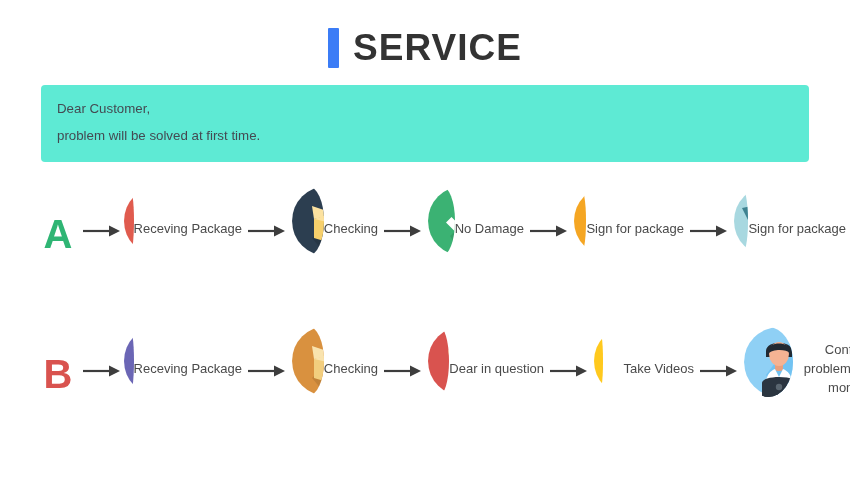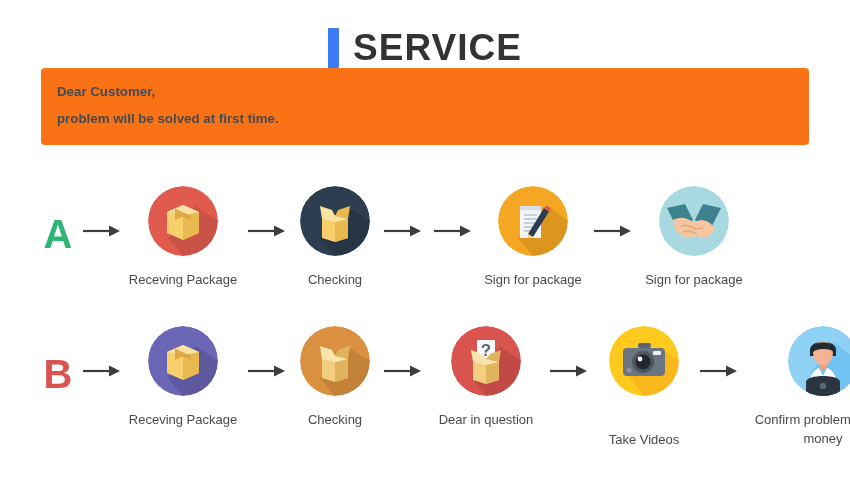--- a/index.html
+++ b/index.html
@@ -20,23 +20,23 @@
   .title-bar{
     width:11px;height:40px;background:#3B7CF6;margin-right:14px;border-radius:1px;
   }
   .title-text{
     font-size:37px;font-weight:bold;letter-spacing:1px;color:#333333;
     line-height:40px;
   }
 
   
   .notice{
-    position:absolute;left:41px;top:68px;width:768px;
-    background:#f97316;border-radius:4px;
-    padding:14px 16px 16px 16px;box-sizing:border-box;font-weight:bold;
+    position:absolute;left:41px;top:85px;width:768px;
+    background:#5eead4;border-radius:4px;
+    padding:14px 16px 16px 16px;box-sizing:border-box;
   }
   .notice p{margin:0 0 7px 0;font-size:13.3px;line-height:20px;color:#444a52;}
   .notice p:last-child{margin-bottom:0;}
 
   
   .rows{position:absolute;left:0;top:186px;width:850px;}
   .row{display:flex;align-items:flex-start;height:140px;padding-left:36px;box-sizing:border-box;}
   .row.row-b{padding-left:36px;}
 
   .rowletter{
@@ -49,21 +49,21 @@
 
   .arrow{
     flex:0 0 50px;width:50px;height:90px;
     display:flex;align-items:center;justify-content:center;
   }
   .arrow.arrow-first{flex:0 0 44px;width:44px;}
   .arrow svg{display:block;}
 
   .step{
     flex:0 0 auto;
-    display:flex;flex-direction:column;align-items:center;
+    display:flex;flex-direction:row;align-items:center;
   }
   .step-icon{
     width:70px;height:70px;border-radius:50%;
     position:relative;overflow:hidden;
   }
   .step-label{
     margin-top:14px;font-size:13px;color:#4a4a4a;text-align:center;
     line-height:19px;white-space:nowrap;
   }
   .step-label.wrap{white-space:normal;width:155px;}
@@ -139,20 +139,30 @@
         <div class="step-label">Checking</div>
       </div>
 
       <div class="arrow">
         <svg width="40" height="16" viewBox="0 0 40 16">
             <path d="M1 8 H28" stroke="#3d3d3d" stroke-width="2.2" fill="none"></path>
             <path d="M27 2.5 L38 8 L27 13.5 Z" fill="#3d3d3d"></path>
           </svg>
       </div>
 
+      <div class="step w-a3">
+        <div class="step-icon">
+          <svg class="icon-svg" viewBox="0 0 70 70">
+            <circle cx="35" cy="35" r="35" fill="#3BB273"></circle>
+            <path d="M35 70 A35 35 0 0 0 70 35 L52 21 L22 50 Z" fill="#000" opacity="0.10"></path>
+            <path d="M18 36.5 L23.5 31 L30.5 38 L47.5 21 L53 26.5 L30.5 49 Z" fill="#ffffff"></path>
+          </svg>
+        </div>
+        <div class="step-label">No Damage</div>
+      </div>
 
       <div class="arrow">
         <svg width="40" height="16" viewBox="0 0 40 16">
             <path d="M1 8 H28" stroke="#3d3d3d" stroke-width="2.2" fill="none"></path>
             <path d="M27 2.5 L38 8 L27 13.5 Z" fill="#3d3d3d"></path>
           </svg>
       </div>
 
       <div class="step w-a4">
         <div class="step-icon">

